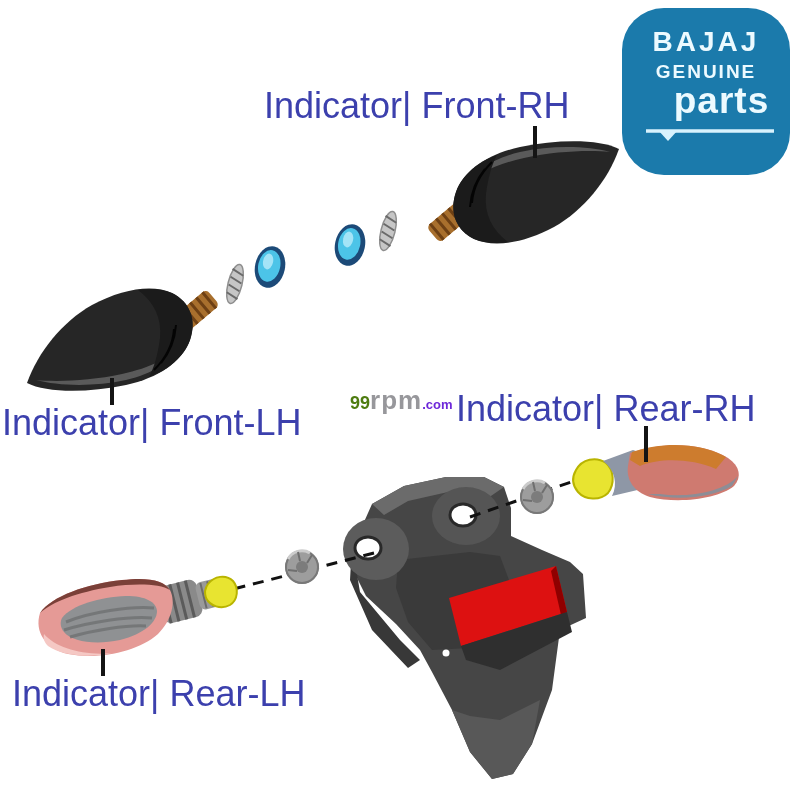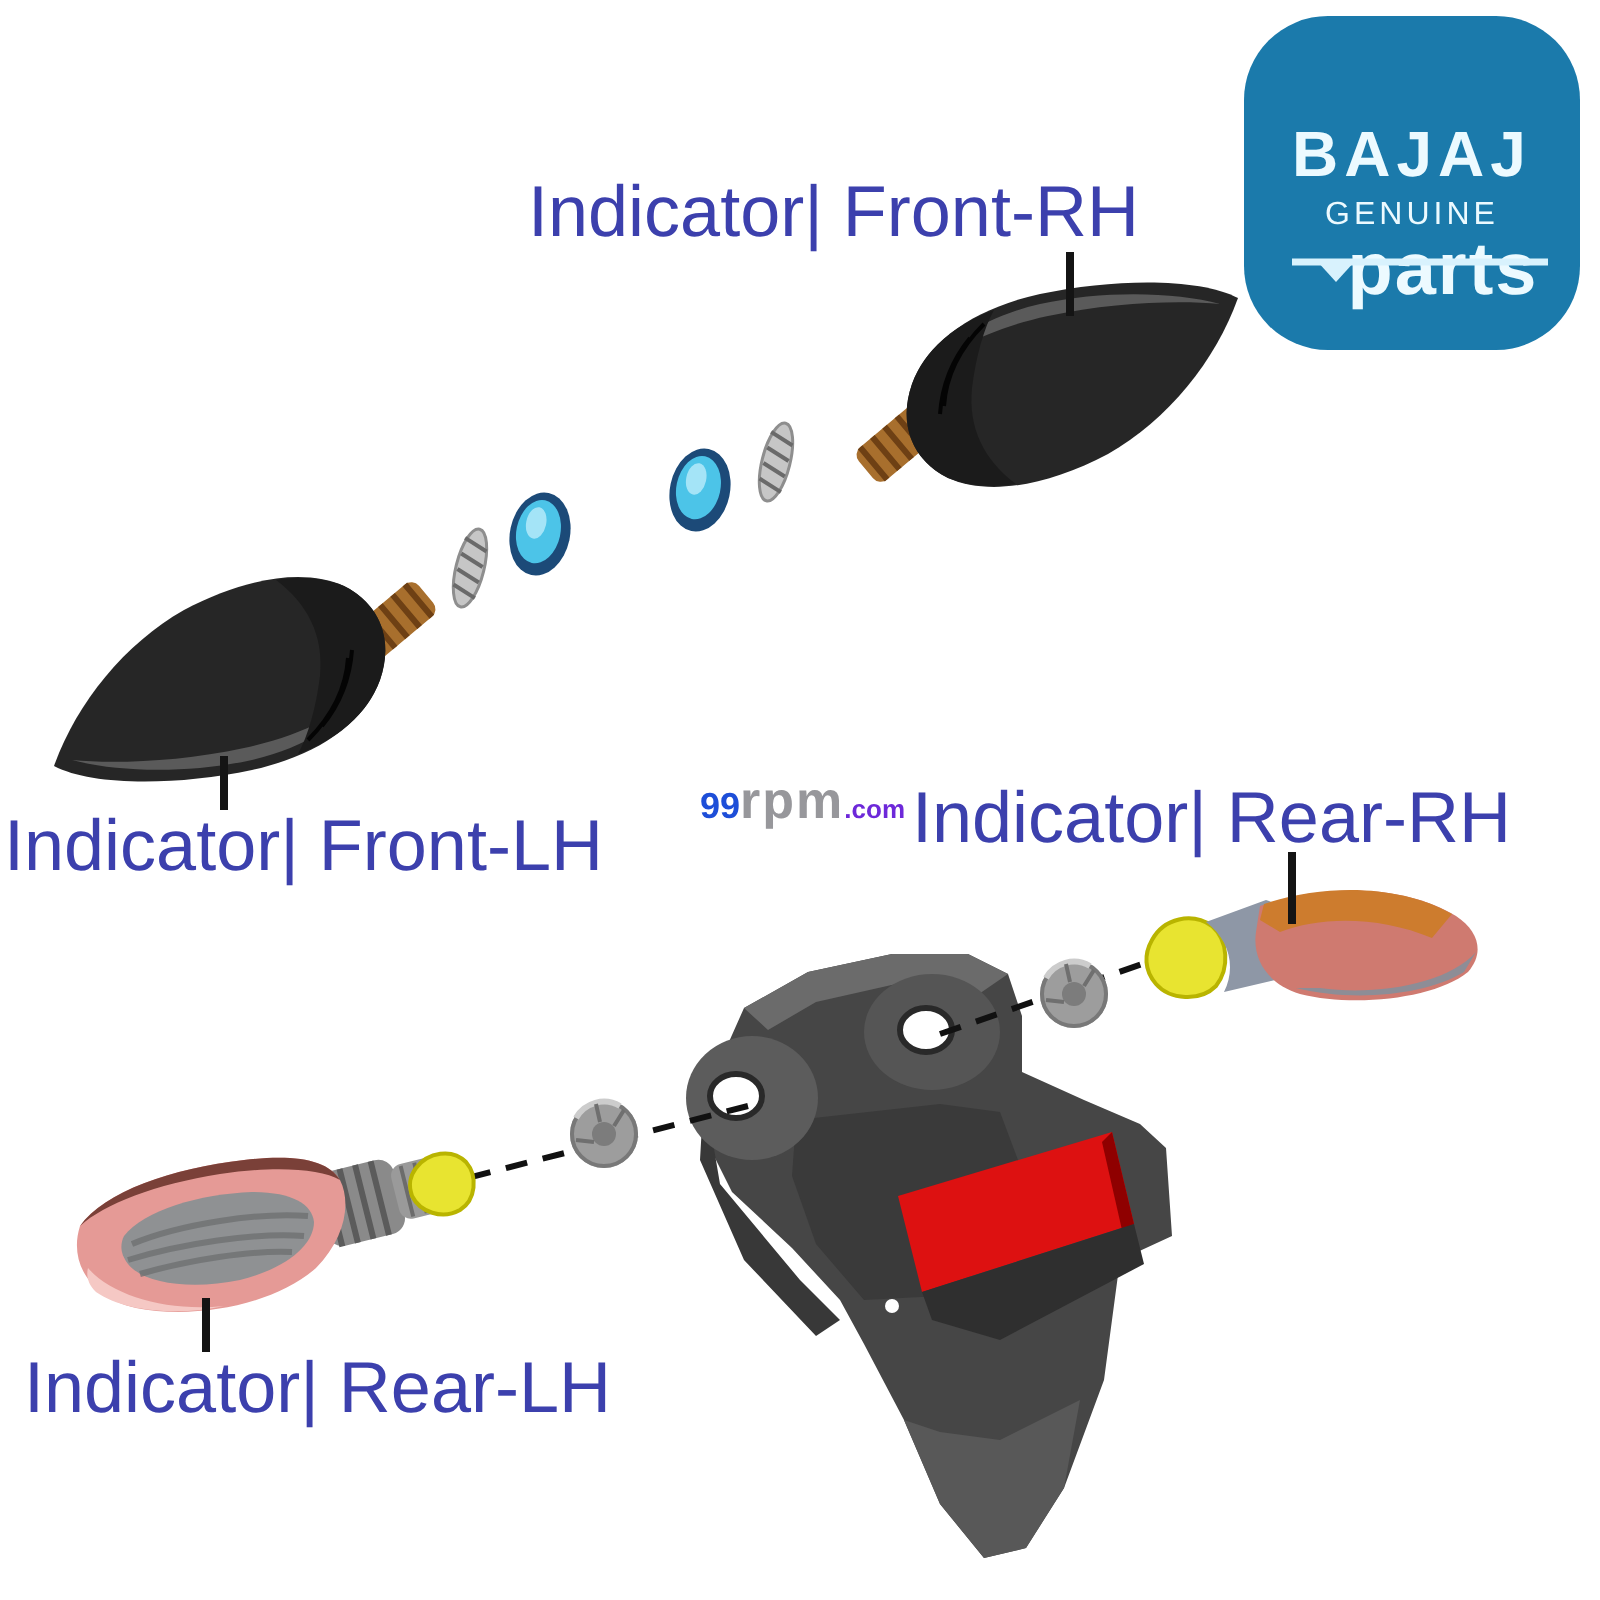--- a/index.html
+++ b/index.html
@@ -23,28 +23,28 @@
 
   #label-front-rh { left:264px; top:86px; }
   #label-front-lh { left:2px;   top:403px; }
   #label-rear-rh  { left:456px; top:389px; }
   #label-rear-lh  { left:12px;  top:674px; }
 
   
   .logo { position:absolute; left:622px; top:8px; width:168px; height:167px;
           border-radius:42px; background: var(--logo-blue, #1b7aab);
           color: var(--logo-text, #ecfaff); text-align:center; }
-  .logo-brand   { margin-top:51px; font-weight:bold; font-size:32px; letter-spacing:3px; }
-  .logo-genuine { margin-top:3px; font-size:16px; letter-spacing:2px; font-weight:400; }
+  .logo-brand   { margin-top:18px; font-weight:bold; font-size:28px; letter-spacing:3px; }
+  .logo-genuine { margin-top:3px; font-size:19px; letter-spacing:2px; font-weight:700; }
   .logo-parts   { margin-top:-3px; font-size:37px; font-weight:bold; letter-spacing:1px;margin-left:31px; }
   .logo-underline { position:absolute; left:0; top:118px; width:168px; height:20px; }
 
   
   .watermark { position:absolute; left:350px; top:385px; white-space:nowrap; }
-  .wm-prefix { color:#1d4ed8; font-size:18px; font-weight:bold; }
+  .wm-prefix { color:#4d7c0f; font-size:18px; font-weight:bold; }
   .wm-brand  { color:#97979b; font-size:26px; font-weight:bold; letter-spacing:1px; }
   .wm-suffix { color:#6d28d9; font-size:13px; font-weight:bold; }
 </style>
 </head>
 <body>
 
 <div class="canvas">
 
   <svg class="art" viewBox="0 0 800 800">
     <defs>

